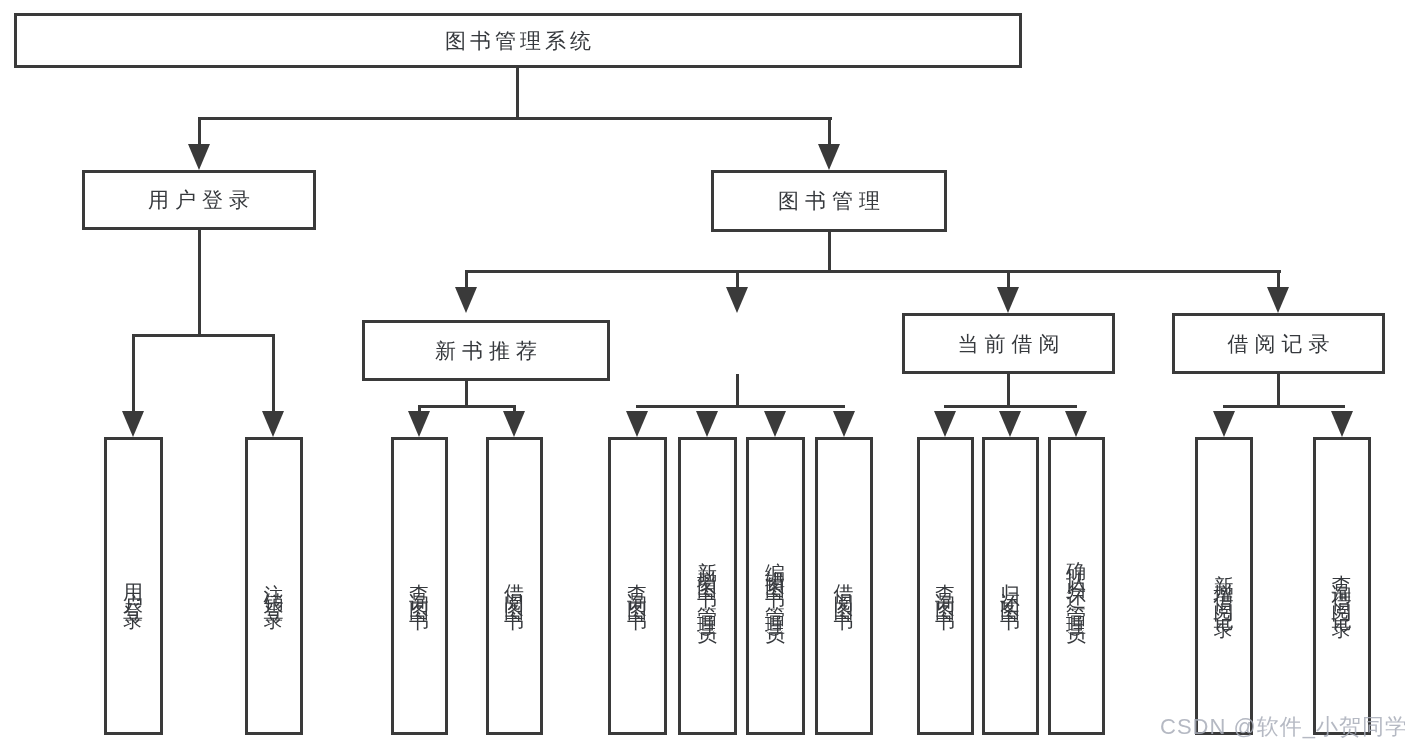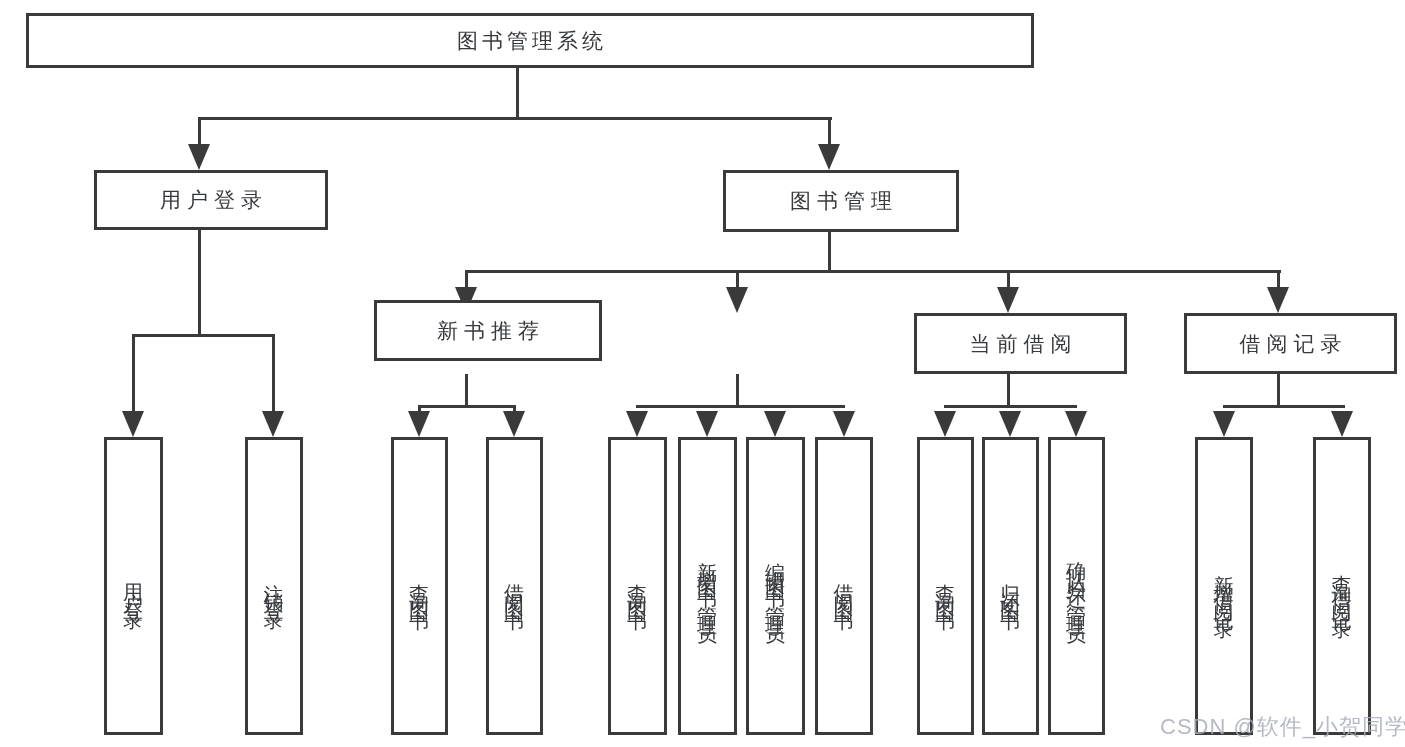--- a/index.html
+++ b/index.html
@@ -24,21 +24,20 @@
     display: flex;
     align-items: center;
     justify-content: center;
     z-index: 2;
   }
   .hbox {
     font-size: 21px;
     letter-spacing: 6px;
     text-indent: 6px;
     white-space: nowrap;
-    margin-left: 12px;
   }
   .rootbox {
     font-size: 21px;
     letter-spacing: 4px;
     text-indent: 4px;
   }
   .vbox {
     writing-mode: vertical-rl;
     font-size: 20px;
     letter-spacing: 9px;
@@ -97,21 +96,21 @@
   <div class="line" style="left:465px; top:270px; width:816px; height:3px;"></div>
   <div class="line" style="left:465px; top:270px; width:3px; height:20px;"></div>
   <div class="line" style="left:736px; top:270px; width:3px; height:20px;"></div>
   <div class="line" style="left:1007px; top:270px; width:3px; height:20px;"></div>
   <div class="line" style="left:1277px; top:270px; width:3px; height:20px;"></div>
   <div class="arrow" style="left:455px; top:287px;"></div>
   <div class="arrow" style="left:726px; top:287px;"></div>
   <div class="arrow" style="left:997px; top:287px;"></div>
   <div class="arrow" style="left:1267px; top:287px;"></div>
 
-  <div class="box hbox" style="left:362px; top:300px; width:228px; height:61px;">新书推荐</div>
+  <div class="box hbox" style="left:362px; top:320px; width:248px; height:61px;">新书推荐</div>
   <div class="box hbox" style="left:902px; top:313px; width:213px; height:61px;">当前借阅</div>
   <div class="box hbox" style="left:1172px; top:313px; width:213px; height:61px;">借阅记录</div>
 
   <div class="line" style="left:465px; top:374px; width:3px; height:34px;"></div>
   <div class="line" style="left:418px; top:405px; width:98px; height:3px;"></div>
   <div class="line" style="left:418px; top:405px; width:3px; height:9px;"></div>
   <div class="line" style="left:513px; top:405px; width:3px; height:9px;"></div>
   <div class="arrow" style="left:408px; top:411px;"></div>
   <div class="arrow" style="left:503px; top:411px;"></div>
 

